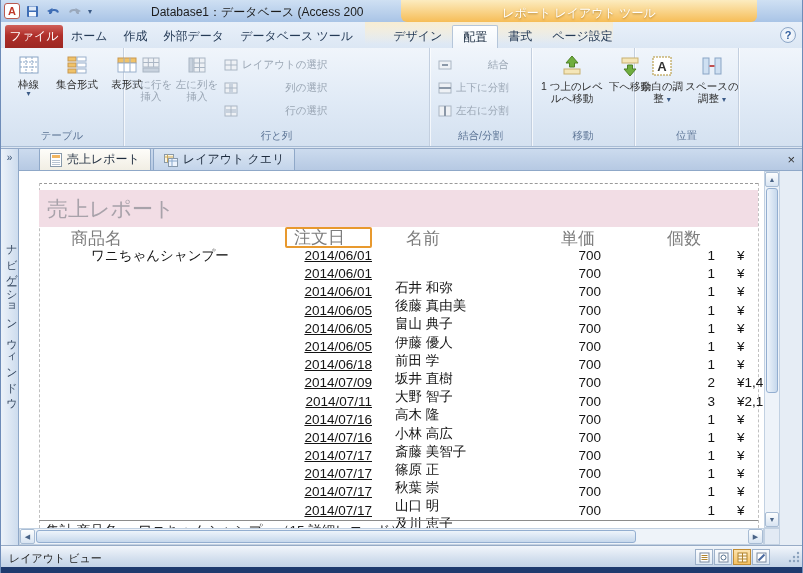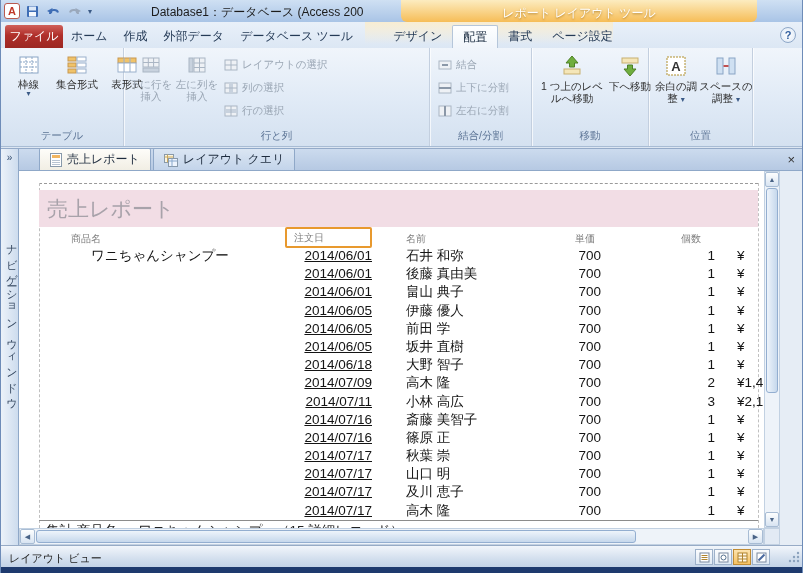--- a/index.html
+++ b/index.html
@@ -30,21 +30,21 @@
   .ribbon{position:absolute;left:0;top:48px;width:100%;height:99px;background:linear-gradient(#f0f5fb,#e0eaf6 55%,#d4e1f0);border-bottom:1px solid #a8bcd4;display:flex;}
   .rgroup{position:relative;height:98px;border-right:1px solid #c3cfdf;box-shadow:1px 0 0 rgba(255,255,255,.7);flex:none;}
   .glabel{position:absolute;left:0;right:0;bottom:3px;text-align:center;font-size:10.5px;color:#5d7596;white-space:nowrap;}
   .gbody{display:flex;align-items:flex-start;padding:3px 2px 0 4px;height:82px;}
   .bigbtn{display:flex;flex-direction:column;align-items:center;text-align:center;font-size:10.5px;color:#2e2e2e;border-radius:3px;padding-top:3px;height:78px;flex:none;}
   .bigbtn .lblbox{width:100%;text-align:center;line-height:12px;margin-top:2px;word-break:break-all;}
   .bigbtn.disabled{color:#9aa6b4;}
   .caret-block{display:block;font-size:8px;color:#3a5a86;line-height:8px;}
   .caret-inline{font-size:8px;color:#3a5a86;}
   .smallcol{display:flex;flex-direction:column;gap:3px;padding-top:4px;}
-  .smallbtn{display:flex;align-items:center;gap:4px;font-size:10.5px;color:#2e2e2e;height:20px;padding:0 4px;white-space:nowrap;}
+  .smallbtn{display:flex;align-items:center;gap:4px;font-size:10.5px;color:#2e2e2e;height:20px;padding:0 4px;white-space:nowrap;justify-content:space-between;}
   .smallbtn.disabled{color:#9aa6b4;}
   .icon{display:inline-flex;align-items:center;justify-content:center;}
 
   
   .tabbar{position:absolute;left:0;top:148px;width:803px;height:23px;background:linear-gradient(#ccdbee,#b6c9e3);border-top:1px solid #94aac8;border-bottom:1px solid #8fa8c8;display:flex;align-items:flex-end;}
   .doctab{display:flex;align-items:center;gap:5px;height:22px;padding:0 10px;font-size:12px;color:#1e2c3e;background:linear-gradient(#dbe6f3,#c3d4ea);border:1px solid #8fa8c8;border-bottom:none;border-radius:2px 2px 0 0;margin-right:2px;white-space:nowrap;}
   .doctab.active{background:linear-gradient(#fefdf9,#f1eee4);}
   .doctab.first{margin-left:38px;}
   .tab-close{position:absolute;right:9px;top:3px;font-size:13px;color:#333;line-height:16px;}
 
@@ -53,32 +53,32 @@
   .nav-expand{display:block;width:100%;height:18px;font-size:10px;color:#2f4a6e;text-align:center;line-height:17px;cursor:pointer;}
   .nav-label{position:absolute;top:88px;left:3px;writing-mode:vertical-rl;text-orientation:mixed;font-size:11px;color:#33465f;letter-spacing:2px;white-space:nowrap;}
 
   
   .content{position:absolute;left:18px;top:171px;width:745px;height:357px;background:#fff;overflow:hidden;}
   .dash-top{position:absolute;left:20px;top:12px;width:719px;border-top:1px dashed #9a9a9a;}
   .dash-left{position:absolute;left:20px;top:12px;height:345px;border-left:1px dashed #c0c0c0;}
   .dash-right{position:absolute;left:739px;top:12px;height:345px;border-left:1px dashed #c0c0c0;}
   .title-band{position:absolute;left:20px;top:19px;width:719px;height:37px;background:#f2dde5;}
   .rtitle{font-size:21px;color:#a8a2aa;line-height:37px;padding-left:8px;display:block;}
-  .hcell{position:absolute;top:59px;font-size:10px;color:#7d7d7d;line-height:17px;white-space:nowrap;}
+  .hcell{position:absolute;top:59px;font-size:17px;color:#7d7d7d;line-height:17px;white-space:nowrap;}
   .hdr-product{left:52px;}
   .hdr-date{left:266px;top:56px;width:87px;height:21px;border:2px solid #e8992e;border-radius:2px;padding-left:7px;line-height:17px;}
   .hdr-name{left:387px;}
   .hdr-price{left:514px;width:62px;text-align:right;}
   .hdr-qty{left:620px;width:62px;text-align:right;}
   .rows{position:absolute;left:0;top:76px;width:745px;height:274px;}
   .rrow{position:relative;height:18.2px;}
   .rrow span{position:absolute;top:0;line-height:18.2px;font-size:13.5px;color:#141414;white-space:nowrap;}
   .c-product{left:72px;}
   .c-date{left:260px;width:93px;text-align:right;text-decoration:underline;}
-  .c-name{left:387px;}
+  .c-name{left:376px;margin-top:32px;}
   .c-price{left:521px;width:61px;text-align:right;}
   .c-qty{left:640px;width:56px;text-align:right;}
   .c-total{left:718px;}
   .fsep{position:absolute;left:20px;top:349px;width:719px;border-top:1px solid #8c8c8c;}
   .fpartial{position:absolute;left:27px;top:351px;height:7px;overflow:hidden;font-size:13.5px;color:#222;white-space:nowrap;}
 
   
   .rightgap{position:absolute;left:779px;top:171px;width:23px;height:374px;background:#e6edf5;}
   .vscroll{position:absolute;left:763px;top:171px;width:16px;height:357px;background:#eef3f9;border:1px solid #c2d1e2;}
   .sbtn{position:absolute;background:linear-gradient(#fdfefe,#d8e4f2);border:1px solid #a8bcd4;border-radius:2px;color:#4a6487;font-size:7px;display:flex;align-items:center;justify-content:center;}
@@ -281,21 +281,21 @@
                   <path d="M7 2 V12" stroke="#8b98a8" stroke-width="2"></path>
                 </svg>
               </span>
             <span>左右に分割</span>
           </div>
         </div>
       </div>
       <div class="glabel">結合/分割</div>
     </div>
 
-    <div class="rgroup" style="width:117px">
+    <div class="rgroup" style="width:103px">
       <div class="gbody">
         <div class="bigbtn" style="width:72px">
           <span class="icon">
               <svg width="24" height="24">
                 <rect x="4" y="15" width="16" height="5" fill="#f5e6b8" stroke="#c8b070"></rect>
                 <path d="M12 2 L18 9 H14.5 V13 H9.5 V9 H6 Z" fill="#6fae3e" stroke="#4e8026"></path>
               </svg>
             </span>
           <span class="lblbox"><span>1 つ上のレベルへ移動</span></span>
         </div>

